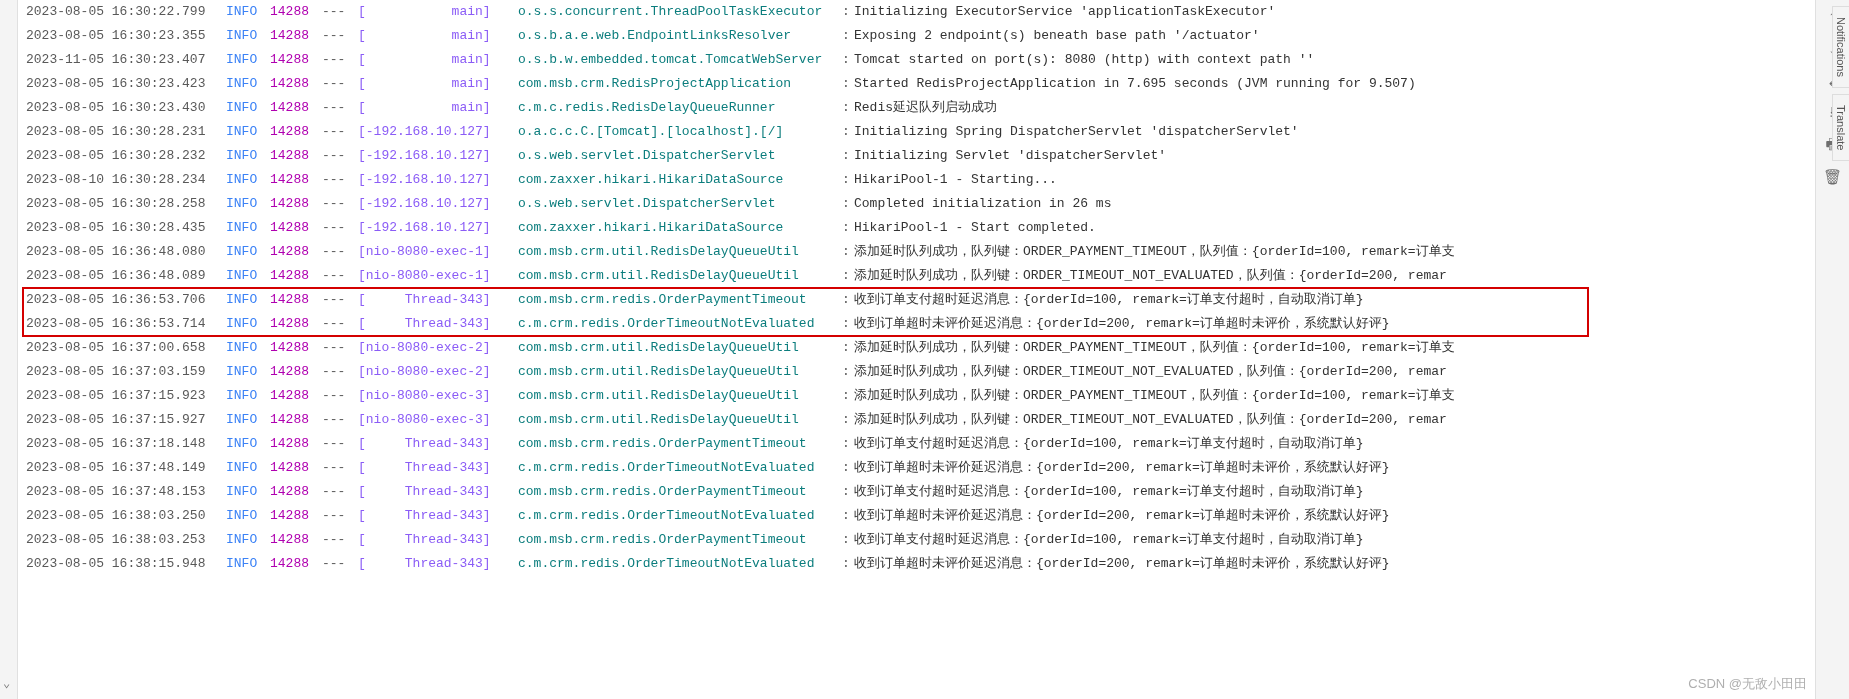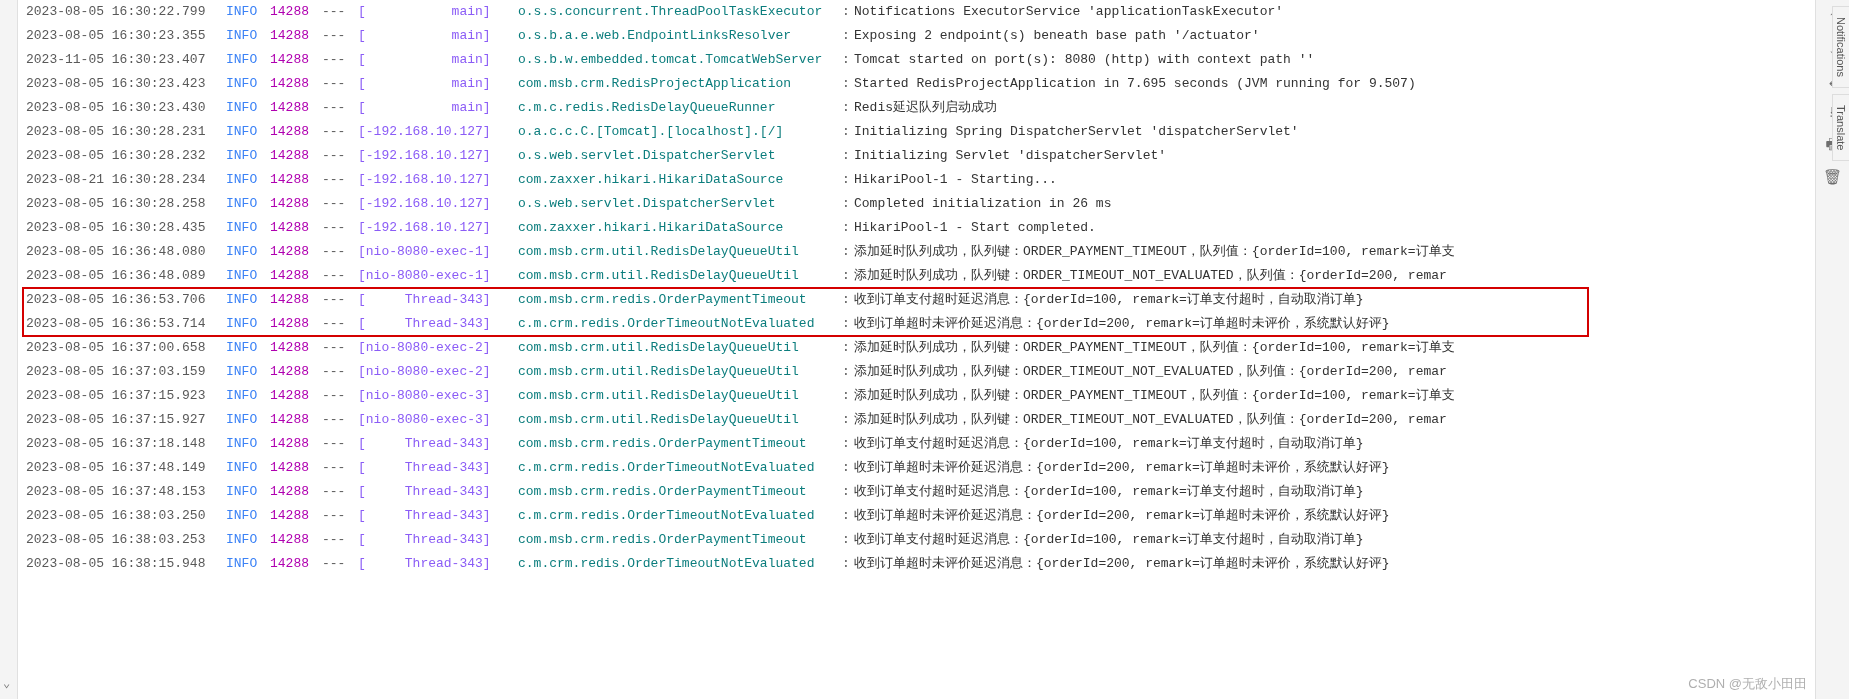--- a/index.html
+++ b/index.html
@@ -111,21 +111,21 @@
 
 <div class="console-wrap" id="console">
     <div class="log-row">
       <span class="ts">2023-08-05 16:30:22.799</span>
       <span class="lvl">INFO</span>
       <span class="pid">14288</span>
       <span class="sep">---</span>
       <span class="thr">[&nbsp;&nbsp;&nbsp;&nbsp;&nbsp;&nbsp;&nbsp;&nbsp;&nbsp;&nbsp;&nbsp;main]</span>
       <span class="cls">o.s.s.concurrent.ThreadPoolTaskExecutor</span>
       <span class="col">:</span>
-      <span class="msg">Notifications ExecutorService 'applicationTaskExecutor'</span>
+      <span class="msg">Initializing ExecutorService 'applicationTaskExecutor'</span>
     </div>
     <div class="log-row">
       <span class="ts">2023-08-05 16:30:23.355</span>
       <span class="lvl">INFO</span>
       <span class="pid">14288</span>
       <span class="sep">---</span>
       <span class="thr">[&nbsp;&nbsp;&nbsp;&nbsp;&nbsp;&nbsp;&nbsp;&nbsp;&nbsp;&nbsp;&nbsp;main]</span>
       <span class="cls">o.s.b.a.e.web.EndpointLinksResolver</span>
       <span class="col">:</span>
       <span class="msg">Exposing 2 endpoint(s) beneath base path '/actuator'</span>
@@ -174,21 +174,21 @@
       <span class="ts">2023-08-05 16:30:28.232</span>
       <span class="lvl">INFO</span>
       <span class="pid">14288</span>
       <span class="sep">---</span>
       <span class="thr">[-192.168.10.127]</span>
       <span class="cls">o.s.web.servlet.DispatcherServlet</span>
       <span class="col">:</span>
       <span class="msg">Initializing Servlet 'dispatcherServlet'</span>
     </div>
     <div class="log-row">
-      <span class="ts">2023-08-21 16:30:28.234</span>
+      <span class="ts">2023-08-10 16:30:28.234</span>
       <span class="lvl">INFO</span>
       <span class="pid">14288</span>
       <span class="sep">---</span>
       <span class="thr">[-192.168.10.127]</span>
       <span class="cls">com.zaxxer.hikari.HikariDataSource</span>
       <span class="col">:</span>
       <span class="msg">HikariPool-1 - Starting...</span>
     </div>
     <div class="log-row">
       <span class="ts">2023-08-05 16:30:28.258</span>

